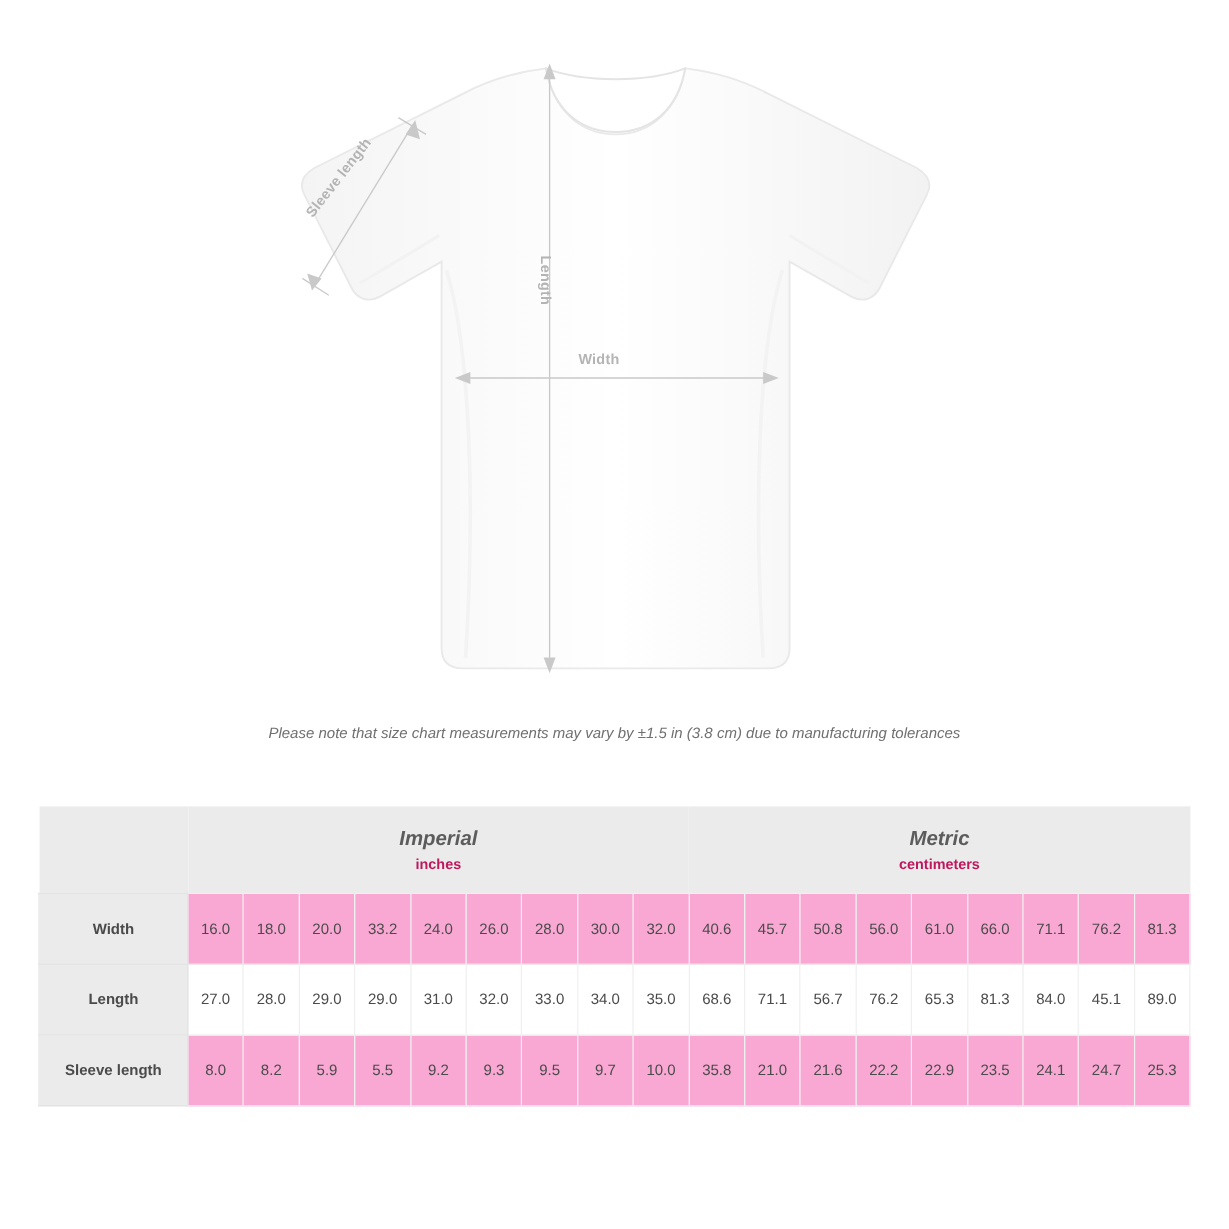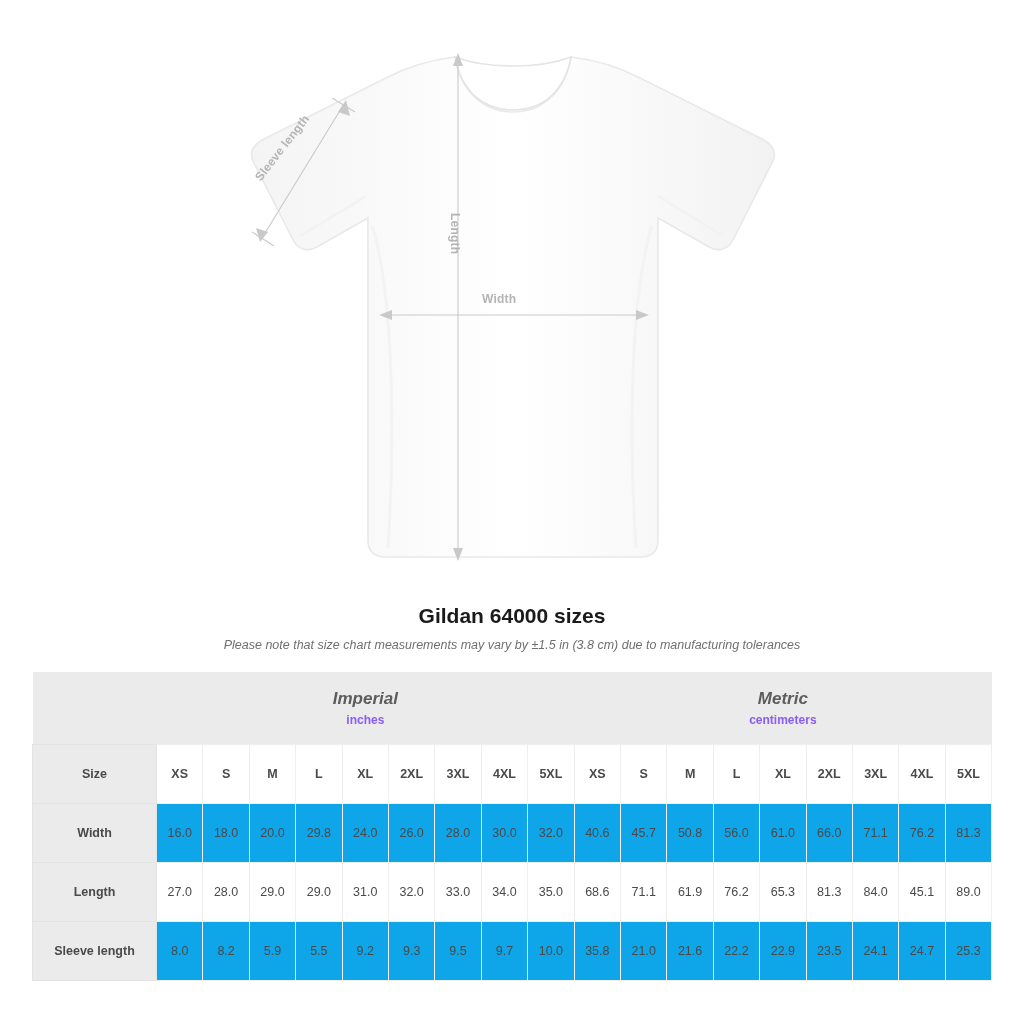--- a/index.html
+++ b/index.html
@@ -100,21 +100,21 @@
     height: 72px;
   }
   .group-name {
     font-size: 17px;
     font-style: italic;
     font-weight: 700;
     color: #5c5c5c;
   }
   .group-unit {
     font-size: 12px;
-    color: #8b5cf6;
+    color: #be185d;
     margin-top: 4px;
   }
   table.size-chart th,
   table.size-chart td {
     border: 1px solid #efefef;
     text-align: center;
     font-size: 12.5px;
     color: #4a4a4a;
     height: 59px;
     padding: 0 2px;
@@ -126,21 +126,21 @@
     font-size: 12.5px;
   }
   table.size-chart tr.head-row th.corner,
   table.size-chart td.rowhead {
     background: #ebebeb;
     font-weight: 700;
     color: #4a4a4a;
     font-size: 12.5px;
     border: 1px solid #e3e3e3;
   }
-  table.size-chart tr.alt td { background: #0ea5e9; }
+  table.size-chart tr.alt td { background: #f9a8d4; }
   table.size-chart tr.alt td.rowhead { background: #ebebeb; }
   col.c-first { width: 124px; }
   col.c-data  { width: 46.4px; }
 </style>
 </head>
 <body>
 
 <div class="page">
 
   <div class="illustration">
@@ -207,21 +207,20 @@
         </g>
       </svg>
     </div>
 
     <div class="dim-label lbl-sleeve">Sleeve length</div>
     <div class="dim-label lbl-length">Length</div>
     <div class="dim-label lbl-width">Width</div>
   </div>
 
   <div class="title-block">
-    <h1 class="chart-title">Gildan 64000 sizes</h1>
     <p class="chart-note">Please note that size chart measurements may vary by ±1.5 in (3.8 cm) due to manufacturing tolerances</p>
   </div>
 
   <div class="table-wrap">
     <table class="size-chart">
       <colgroup>
         <col class="c-first">
         <col class="c-data">
           <col class="c-data">
           <col class="c-data">
@@ -252,48 +251,27 @@
           </div>
         </th>
         <th colspan="9">
           <div class="group-cell">
             <span class="group-name">Metric</span>
             <span class="group-unit">centimeters</span>
           </div>
         </th>
       </tr>
 
-      <tr class="head-row">
-        <th class="corner">Size</th>
-        <th>XS</th>
-        <th>S</th>
-        <th>M</th>
-        <th>L</th>
-        <th>XL</th>
-        <th>2XL</th>
-        <th>3XL</th>
-        <th>4XL</th>
-        <th>5XL</th>
-        <th>XS</th>
-        <th>S</th>
-        <th>M</th>
-        <th>L</th>
-        <th>XL</th>
-        <th>2XL</th>
-        <th>3XL</th>
-        <th>4XL</th>
-        <th>5XL</th>
-      </tr>
 
       <tr class="alt">
         <td class="rowhead">Width</td>
         <td>16.0</td>
         <td>18.0</td>
         <td>20.0</td>
-        <td>29.8</td>
+        <td>33.2</td>
         <td>24.0</td>
         <td>26.0</td>
         <td>28.0</td>
         <td>30.0</td>
         <td>32.0</td>
         <td>40.6</td>
         <td>45.7</td>
         <td>50.8</td>
         <td>56.0</td>
         <td>61.0</td>
@@ -309,21 +287,21 @@
         <td>28.0</td>
         <td>29.0</td>
         <td>29.0</td>
         <td>31.0</td>
         <td>32.0</td>
         <td>33.0</td>
         <td>34.0</td>
         <td>35.0</td>
         <td>68.6</td>
         <td>71.1</td>
-        <td>61.9</td>
+        <td>56.7</td>
         <td>76.2</td>
         <td>65.3</td>
         <td>81.3</td>
         <td>84.0</td>
         <td>45.1</td>
         <td>89.0</td>
       </tr>
 
       <tr class="alt">
         <td class="rowhead">Sleeve length</td>

